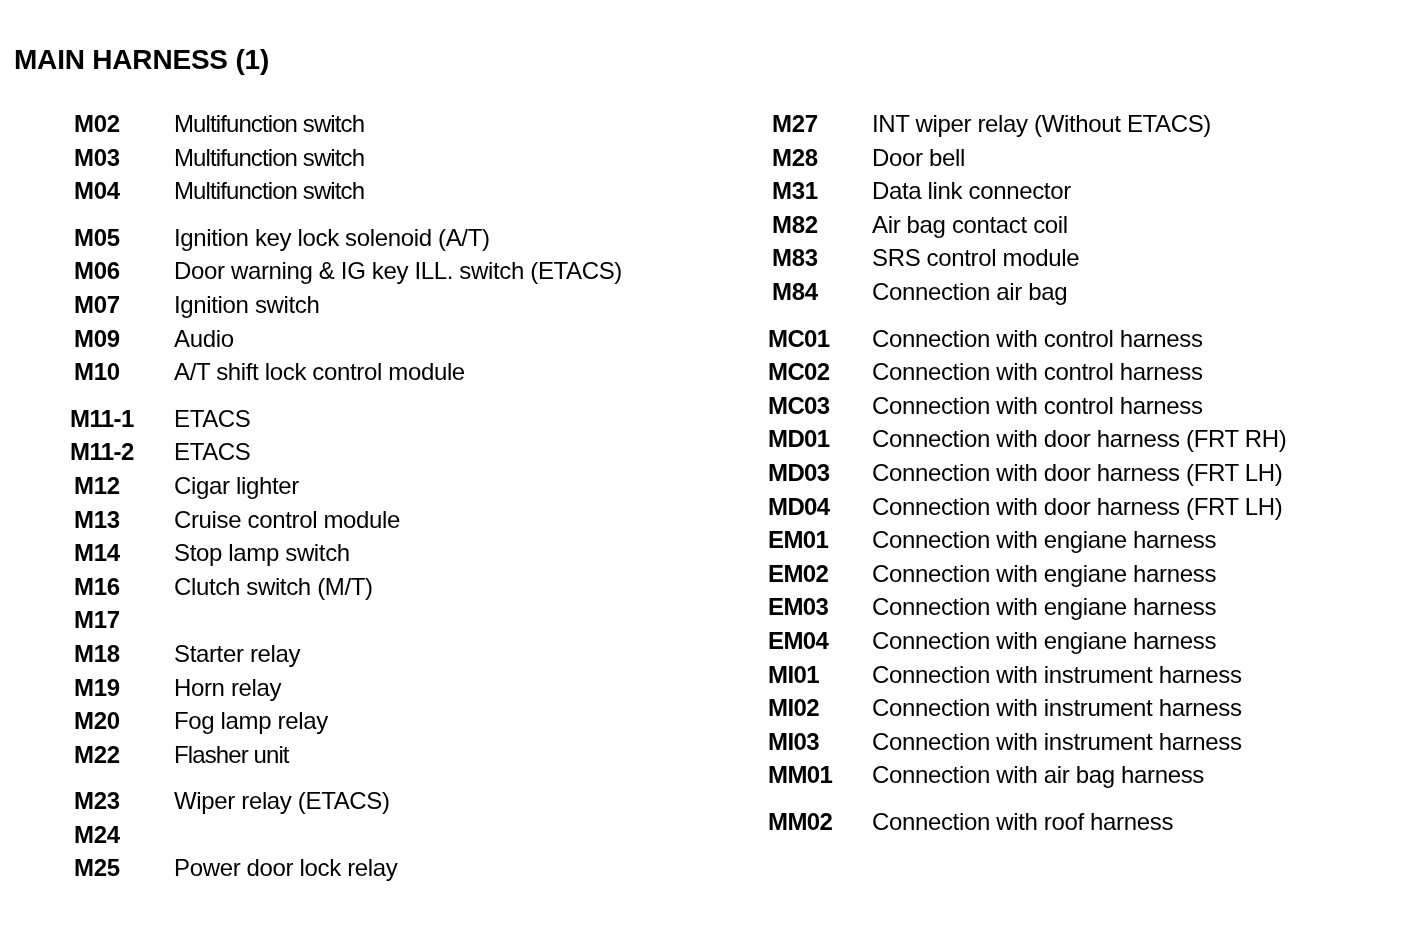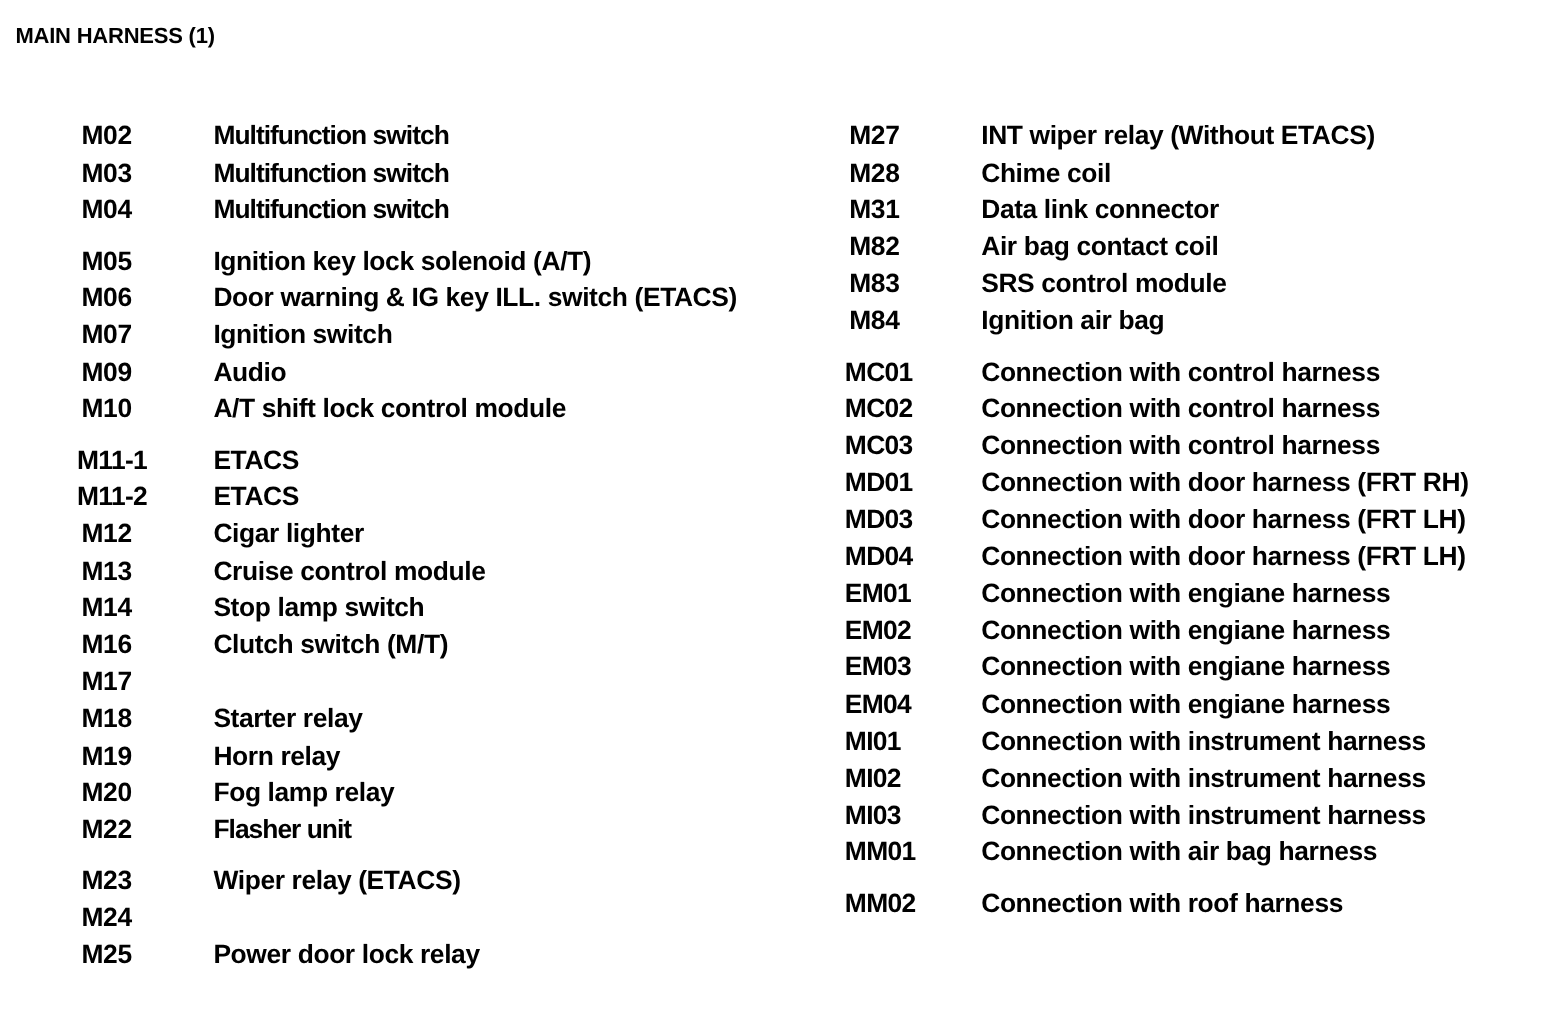--- a/index.html
+++ b/index.html
@@ -15,22 +15,22 @@
     font-family: "Liberation Sans", "DejaVu Sans", sans-serif;
     color: #000000;
     overflow: hidden;
     -webkit-font-smoothing: none;
   }
 
   
   #page-title {
     position: absolute;
     left: 14px;
-    top: 10px;
-    font-size: 20px;
+    top: 27px;
+    font-size: 28px;
     font-weight: bold;
     letter-spacing: -0.2px;
     white-space: nowrap;
     line-height: 1;
   }
 
   
   #harness-list {
     position: absolute;
     left: 0;
@@ -68,24 +68,23 @@
   .connector-code.wide {
     width: 100px;
     margin-left: -4px;
     padding-right: 4px;
     letter-spacing: -0.6px;
   }
 
   .connector-desc {
     flex: 1 1 auto;
     font-size: 24px;
-    font-weight: bold;
+    font-weight: normal;
     letter-spacing: -0.35px;
     line-height: 1;
-    margin-left: 20px;
   }
   
   .connector-desc.condensed { letter-spacing: -0.9px; }
 </style>
 </head>
 <body>
 
 <h1 id="page-title">MAIN HARNESS (1)</h1>
 
 <div id="harness-list">
@@ -179,37 +178,37 @@
       </div>
     </div>
 
   <div class="harness-column" id="column-right">
       <div class="harness-row">
         <span class="connector-code">M27</span>
         <span class="connector-desc">INT wiper relay (Without ETACS)</span>
       </div>
       <div class="harness-row">
         <span class="connector-code">M28</span>
-        <span class="connector-desc">Chime coil</span>
+        <span class="connector-desc">Door bell</span>
       </div>
       <div class="harness-row">
         <span class="connector-code">M31</span>
         <span class="connector-desc">Data link connector</span>
       </div>
       <div class="harness-row">
         <span class="connector-code">M82</span>
         <span class="connector-desc">Air bag contact coil</span>
       </div>
       <div class="harness-row">
         <span class="connector-code">M83</span>
         <span class="connector-desc">SRS control module</span>
       </div>
       <div class="harness-row">
         <span class="connector-code">M84</span>
-        <span class="connector-desc">Ignition air bag</span>
+        <span class="connector-desc">Connection air bag</span>
       </div>
       <div class="harness-row group-break">
         <span class="connector-code wide">MC01</span>
         <span class="connector-desc">Connection with control harness</span>
       </div>
       <div class="harness-row">
         <span class="connector-code wide">MC02</span>
         <span class="connector-desc">Connection with control harness</span>
       </div>
       <div class="harness-row">

